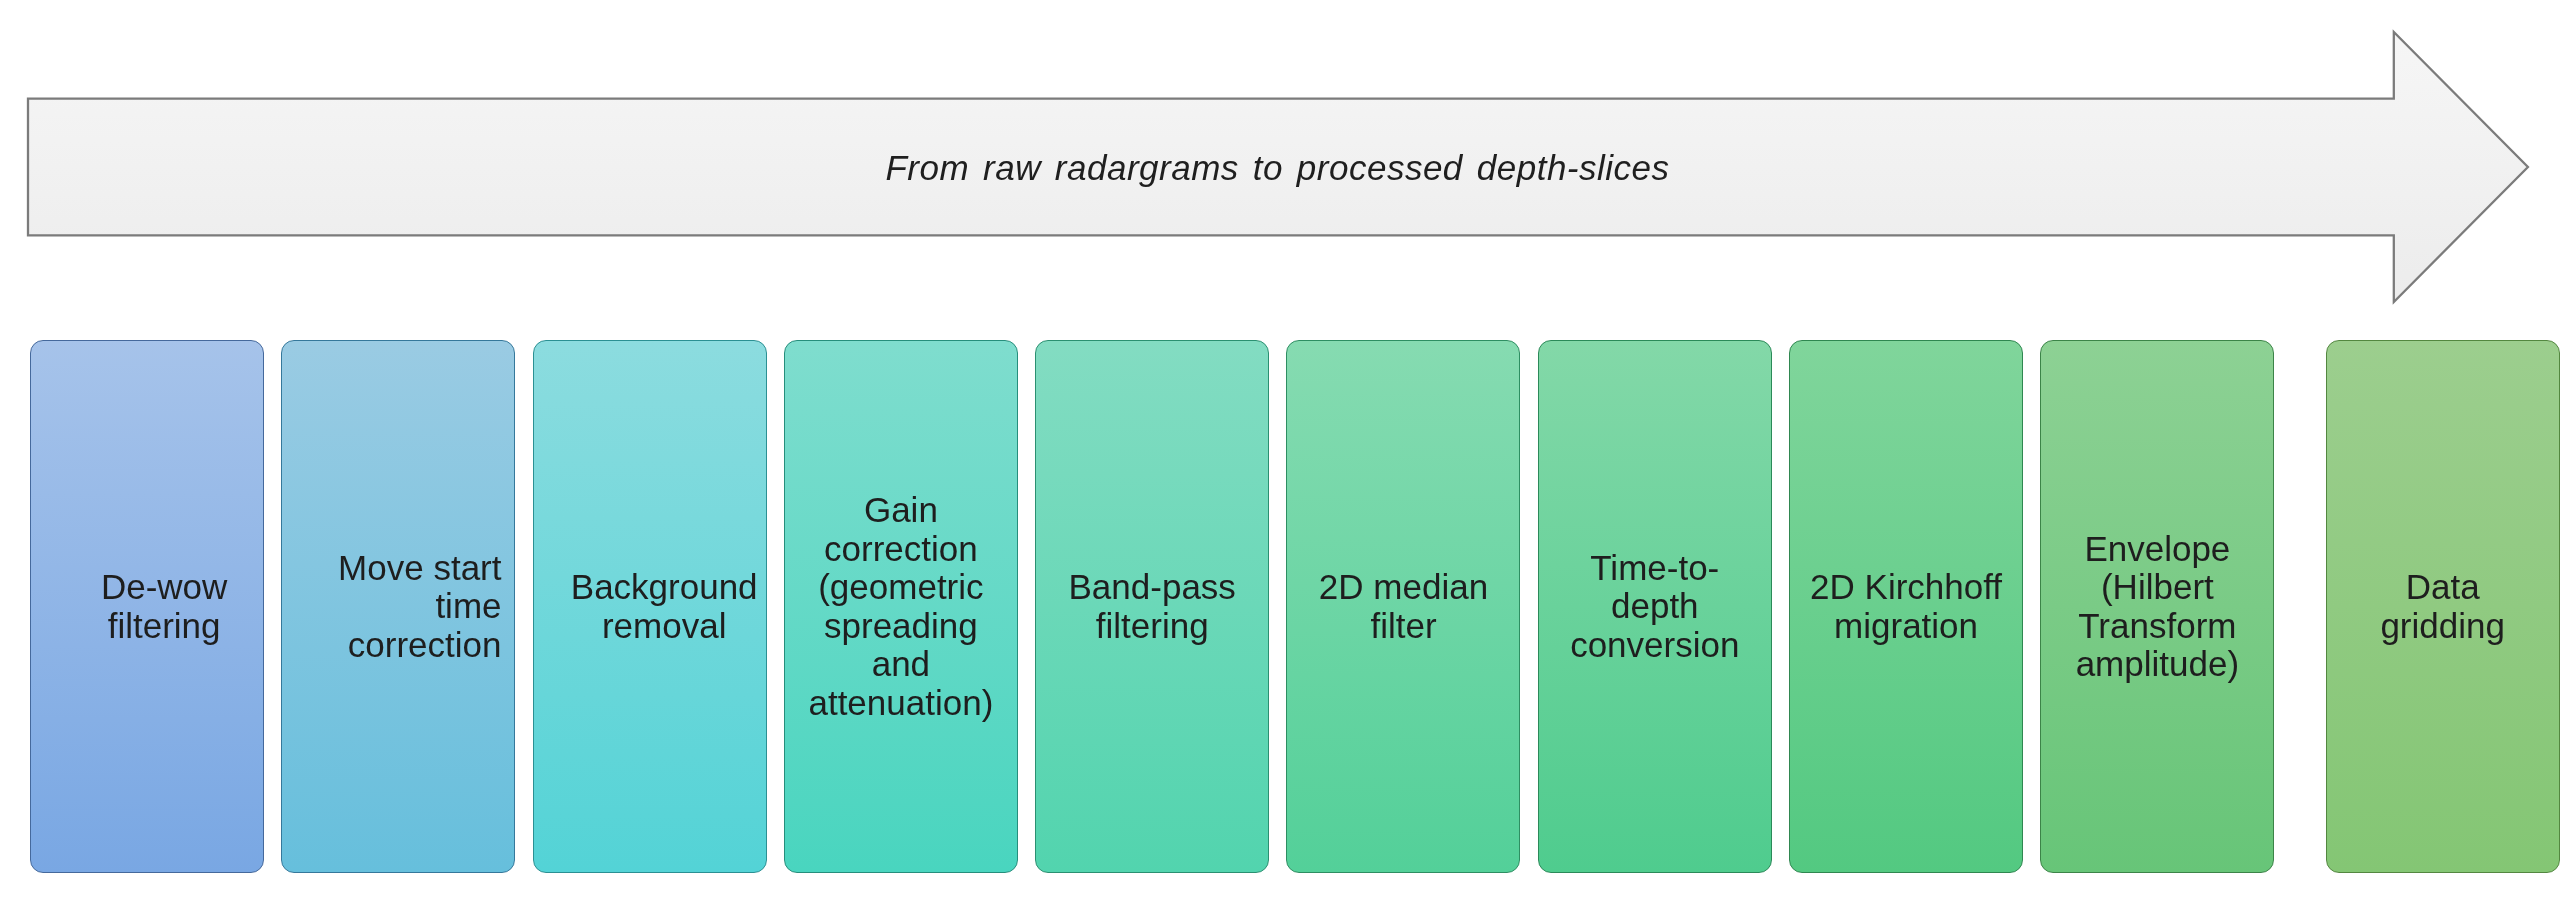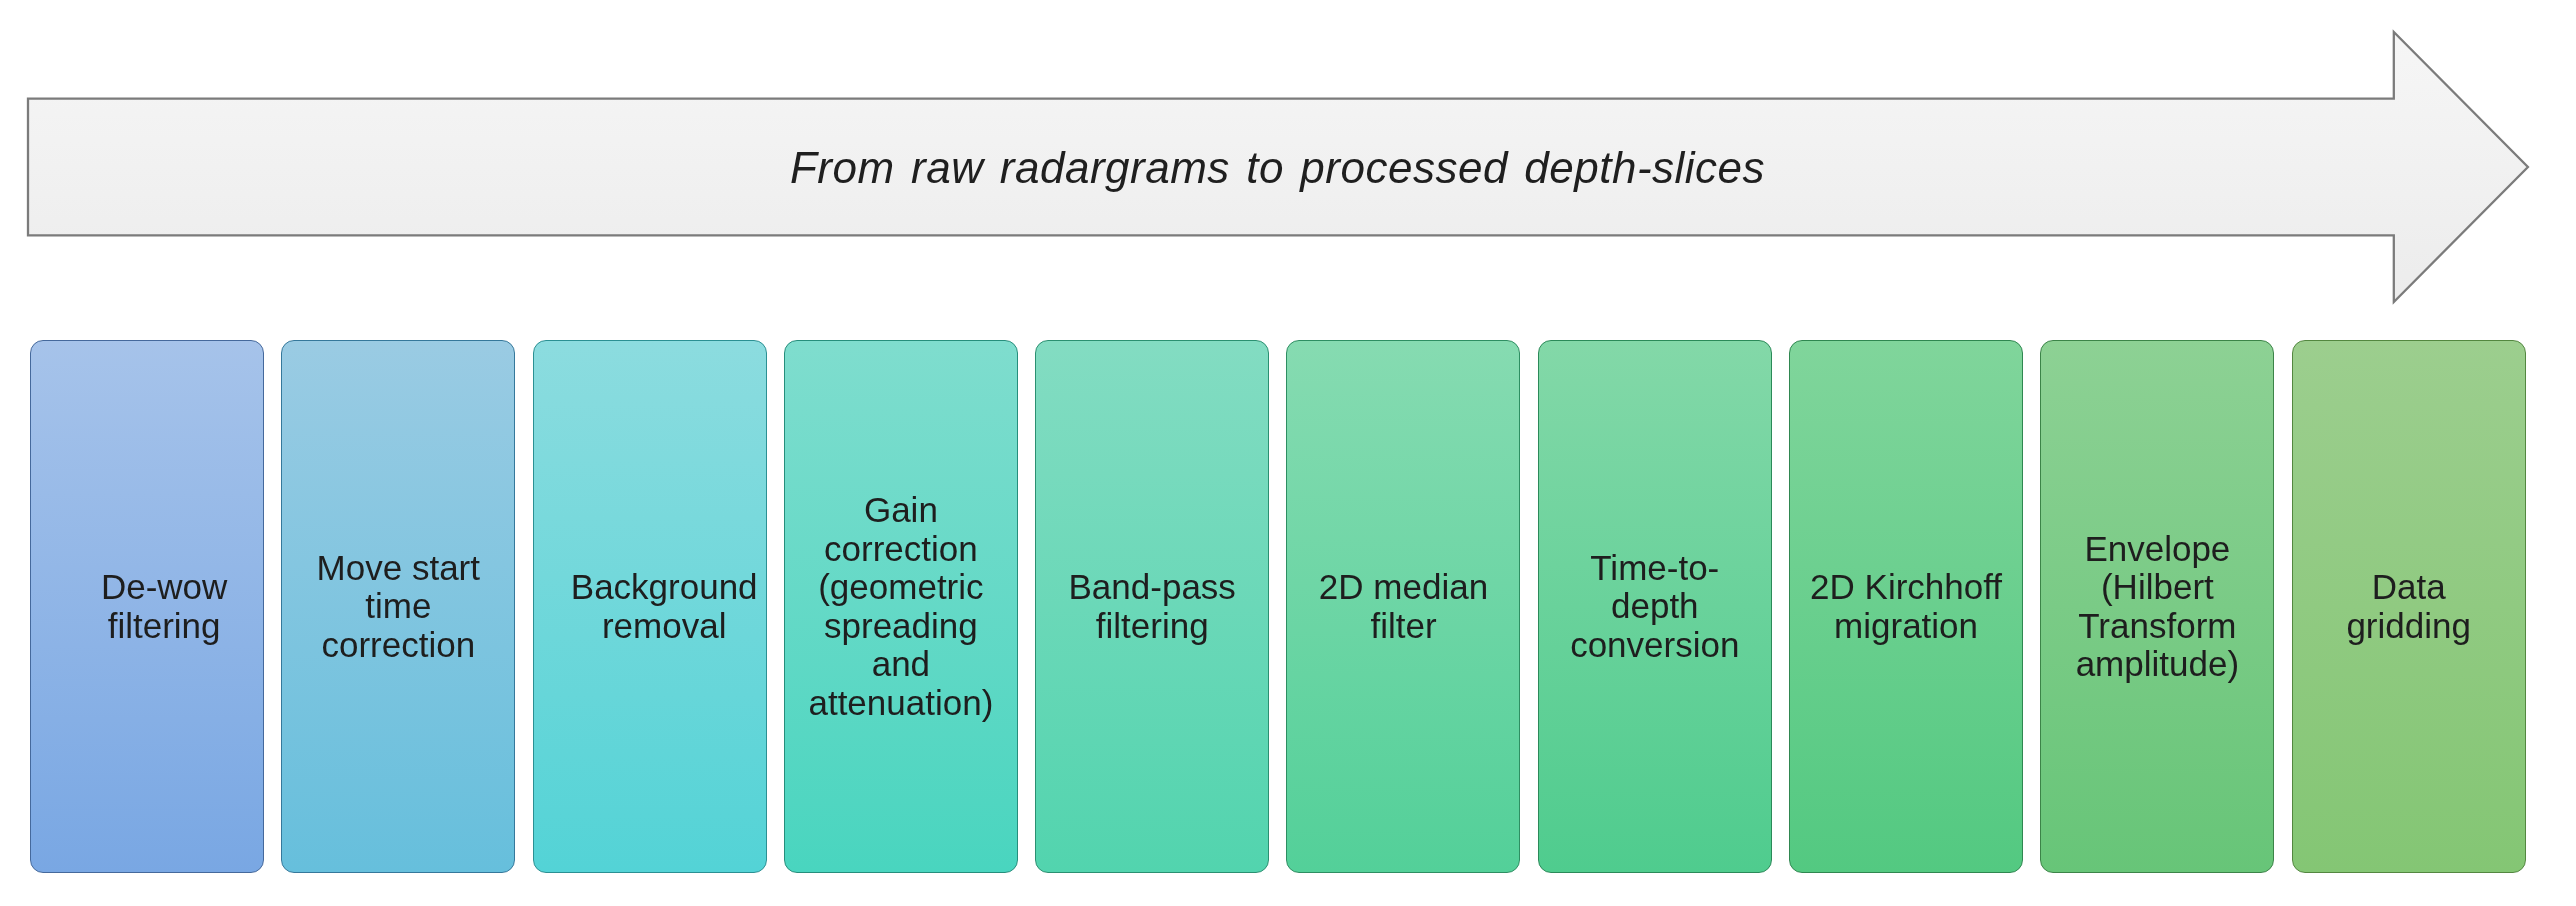--- a/index.html
+++ b/index.html
@@ -25,21 +25,21 @@
   }
   #banner-title {
     position: absolute;
     left: 27px;
     top: 99px;
     width: 2501px;
     height: 137px;
     display: flex;
     align-items: center;
     justify-content: center;
-    font-size: 44px;
+    font-size: 35px;
     font-style: italic;
     letter-spacing: 0.5px;
     word-spacing: 3.7px;
     white-space: nowrap;
   }
   #steps-row {
     position: absolute;
     left: 30px;
     top: 340px;
     height: 533px;
@@ -80,21 +80,21 @@
   </svg>
 
   <div id="banner-title" style="color: rgb(31, 31, 31);">From raw radargrams to processed depth-slices</div>
 
   <div id="steps-row">
 
     <div class="step" style="background: linear-gradient(rgb(166, 195, 234) 0%, rgb(121, 167, 227) 100%); border-color: rgb(69, 105, 156); padding-left: 47px;">
       <span class="step-label" style="color: rgb(30, 30, 30);">De-wow filtering</span>
     </div>
 
-    <div class="step" style="background: linear-gradient(rgb(154, 203, 227) 0%, rgb(102, 191, 220) 100%); border-color: rgb(53, 120, 155);">
+    <div class="step" style="background: linear-gradient(rgb(154, 203, 227) 0%, rgb(102, 191, 220) 100%); border-color: rgb(53, 120, 155); text-align: right;">
       <span class="step-label" style="color: rgb(30, 30, 30);">Move start time correction</span>
     </div>
 
     <div class="step" style="background: linear-gradient(rgb(140, 220, 223) 0%, rgb(83, 211, 214) 100%); border-color: rgb(43, 144, 147); padding-left: 42px;">
       <span class="step-label" style="color: rgb(30, 30, 30);">Background removal</span>
     </div>
 
     <div class="step" style="background: linear-gradient(rgb(127, 221, 206) 0%, rgb(73, 213, 191) 100%); border-color: rgb(38, 142, 124);">
       <span class="step-label" style="color: rgb(30, 30, 30);">Gain correction (geometric spreading and attenuation)</span>
     </div>
@@ -112,19 +112,19 @@
     </div>
 
     <div class="step" style="background: linear-gradient(rgb(128, 213, 155) 0%, rgb(83, 201, 129) 100%); border-color: rgb(47, 135, 80);">
       <span class="step-label" style="color: rgb(30, 30, 30);">2D Kirchhoff migration</span>
     </div>
 
     <div class="step" style="background: linear-gradient(rgb(141, 209, 148) 0%, rgb(103, 197, 120) 100%); border-color: rgb(60, 132, 72);">
       <span class="step-label" style="color: rgb(30, 30, 30);">Envelope (Hilbert Transform amplitude)</span>
     </div>
 
-    <div class="step" style="background: linear-gradient(rgb(156, 206, 142) 0%, rgb(132, 198, 116) 100%); border-color: rgb(83, 135, 64);">
+    <div class="step" style="background: linear-gradient(rgb(156, 206, 142) 0%, rgb(132, 198, 116) 100%); border-color: rgb(83, 135, 64); margin-left: 34px;">
       <span class="step-label" style="color: rgb(30, 30, 30);">Data gridding</span>
     </div>
 
   </div>
 </div>
 
 
 </body></html>

